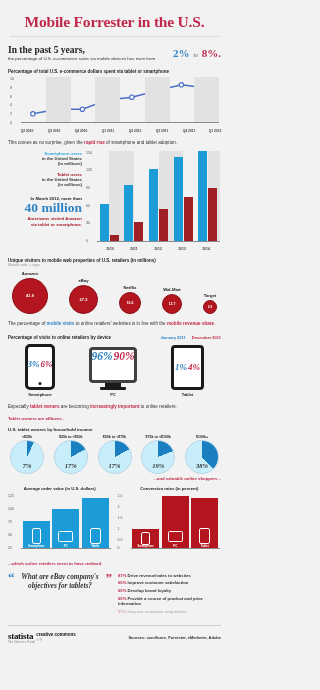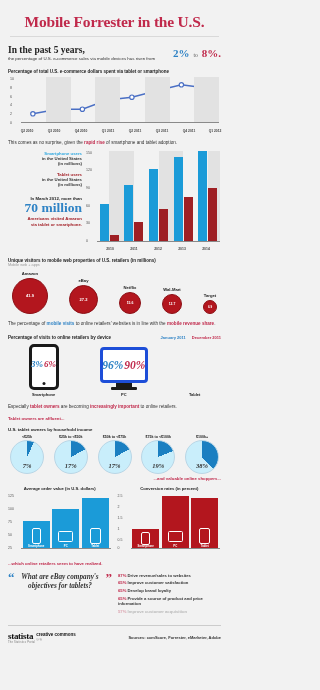--- a/index.html
+++ b/index.html
@@ -87,22 +87,22 @@
   .dev-legend .a { color: #2f83c5; }
   .dev-legend .b { color: #c0294b; margin-left: 5px; }
   .devices { display: flex; justify-content: space-around; align-items: flex-end; margin-top: 4px; }
   .dev { display: flex; flex-direction: column; align-items: center; }
   .dev-label { font-size: 4px; font-weight: bold; color: #222; margin-top: 2px; }
   .phone { width: 30px; height: 46px; border: 3px solid #1a1a1a; border-radius: 5px;
            position: relative; display: flex; align-items: center; justify-content: center;
            padding-bottom: 6px; background: #fff; }
   .phone::after { content:''; position:absolute; bottom:2px; left:50%; transform:translateX(-50%);
                   width:3px; height:3px; border-radius:50%; background:#1a1a1a; }
-  .monitor { width: 48px; height: 36px; border: 3px solid #1d4ed8; border-radius: 4px;
-             display:flex; align-items:center; justify-content:center; background:#fff; }
+  .monitor { width: 48px; height: 36px; border: 3px solid #404040; border-radius: 4px;
+             display:flex; justify-content:center; background:#fff; }
   .mon-stand { width: 16px; height: 4px; background:#1a1a1a; margin: 0 auto; }
   .mon-base { width: 26px; height: 3px; background:#1a1a1a; margin: 0 auto; border-radius: 1px;}
   .tablet { width: 33px; height: 45px; border: 3px solid #1a1a1a; border-radius: 4px;
             display:flex; align-items:center; justify-content:center; background:#fff; }
   .pcts { font-family:"Liberation Serif",serif; font-weight: bold; font-style: italic; white-space: nowrap; }
   .pcts .p1 { color:#2f83c5; } .pcts .p2 { color:#c0294b; margin-left: 1px;}
   .s-sm { font-size: 9px; } .s-md { font-size: 11.5px; } .s-tab { font-size: 9px; }
 
   
   .inc-cap { font-size: 4.4px; font-weight: bold; color:#222; margin-top: 6px;}
@@ -215,21 +215,21 @@
 
   <div class="usersblock">
     <div class="users-legend">
       <div class="leg-t1">Smartphone users</div>
       <div class="leg-t2">in the United States</div>
       <div class="leg-t2">(in millions)</div>
       <div class="leg-t3">Tablet users</div>
       <div class="leg-t2">in the United States</div>
       <div class="leg-t2">(in millions)</div>
       <div class="leg-40">In March 2012, more than</div>
-      <div class="big40">70 million</div>
+      <div class="big40">40 million</div>
       <div class="leg-40b">Americans visited Amazon</div>
       <div class="leg-40b">via tablet or smartphone.</div>
     </div>
     <div class="users-chart">
       <div class="uc-ylab" style="top:2px">150</div>
       <div class="uc-ylab" style="top:19.6px">120</div>
       <div class="uc-ylab" style="top:37.2px">90</div>
       <div class="uc-ylab" style="top:54.8px">60</div>
       <div class="uc-ylab" style="top:72.4px">30</div>
       <div class="uc-ylab" style="top:90px">0</div>
@@ -326,20 +326,25 @@
       <div class="monitor">
         <div class="pcts s-md">
           <span class="p1">96%</span><span class="p2">90%</span>
         </div>
       </div>
       <div class="mon-stand"></div>
       <div class="mon-base"></div>
       <div class="dev-label">PC</div>
     </div>
     <div class="dev">
+      <div class="tablet">
+        <div class="pcts s-tab">
+          <span class="p1">1%</span><span class="p2">4%</span>
+        </div>
+      </div>
       <div class="dev-label">Tablet</div>
     </div>
   </div>
 
   <div class="para">
     <span>Especially </span><span class="hl-red">tablet owners</span><span> are becoming </span><span class="hl-red">increasingly important</span><span> to online retailers.</span>
   </div>
   <div class="note-l">Tablet owners are affluent...</div>
 
   <div class="inc-cap">U.S. tablet owners by household income</div>

